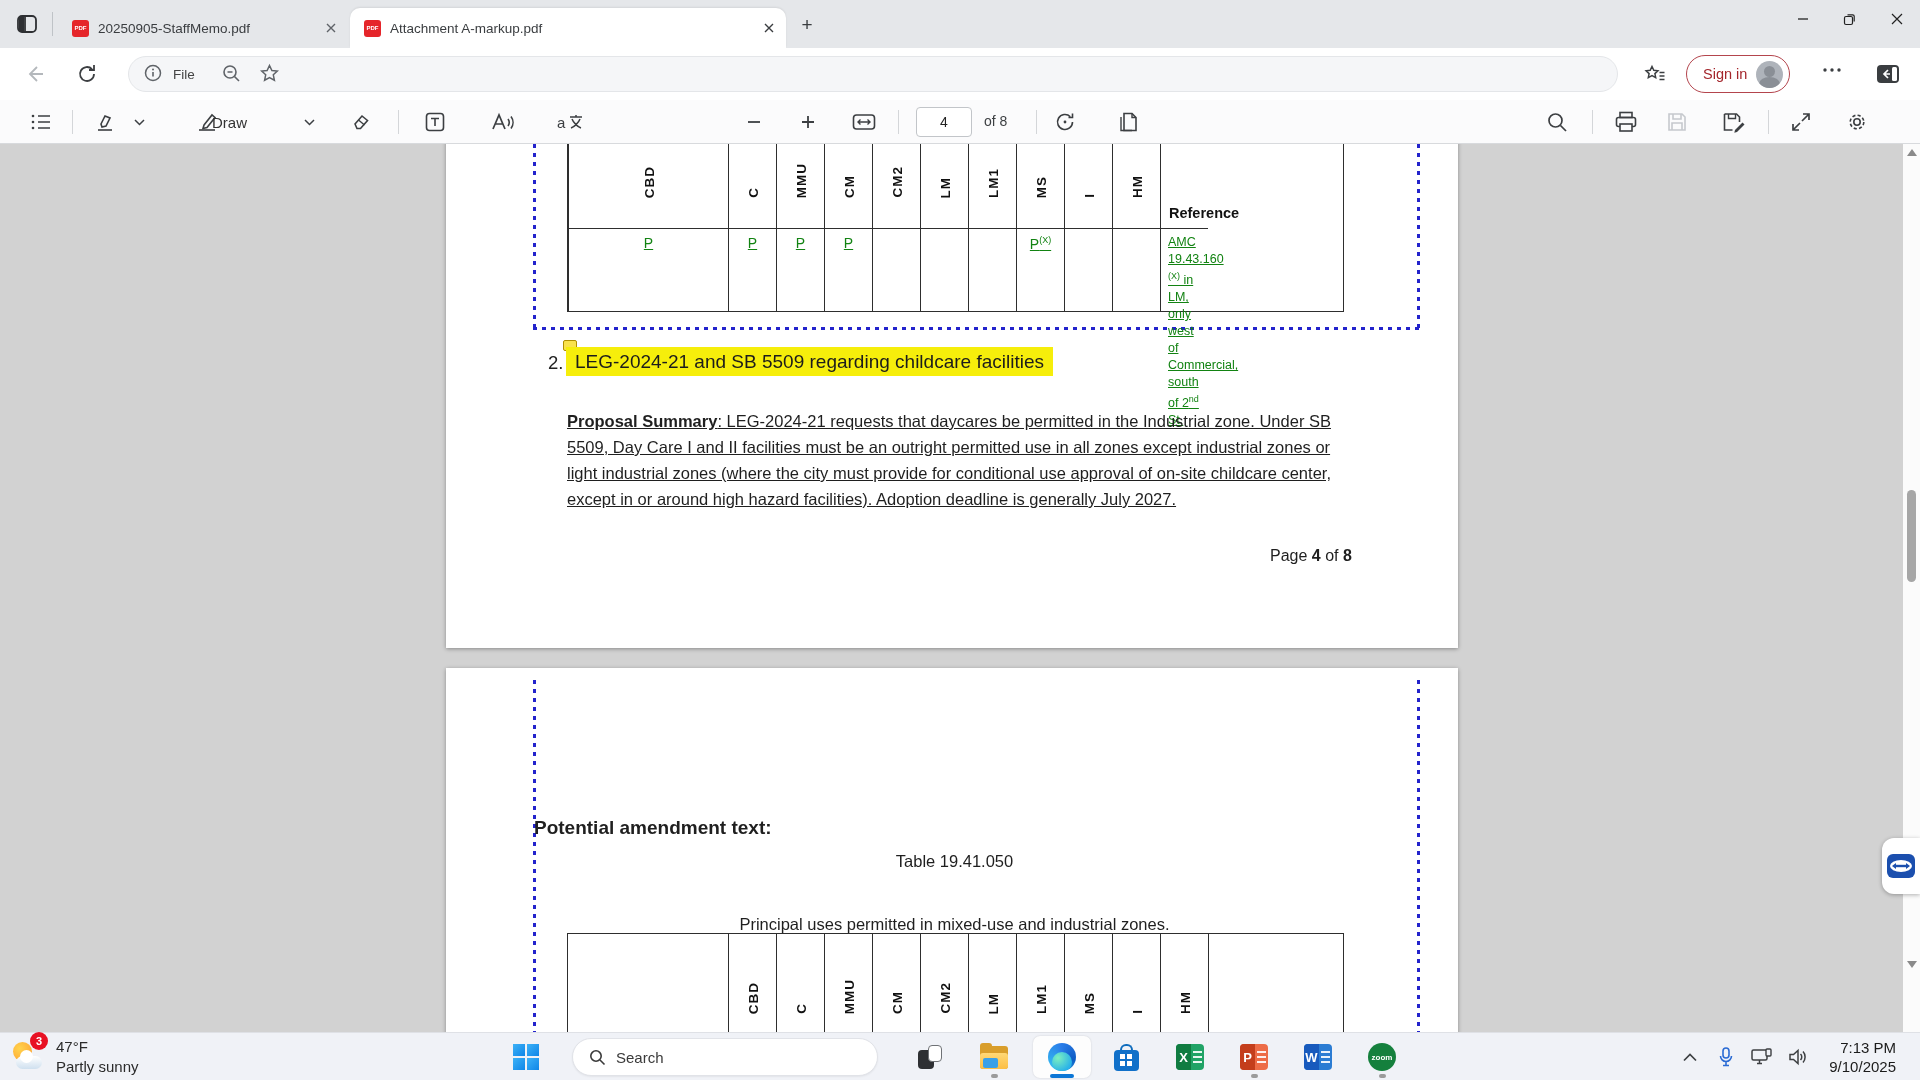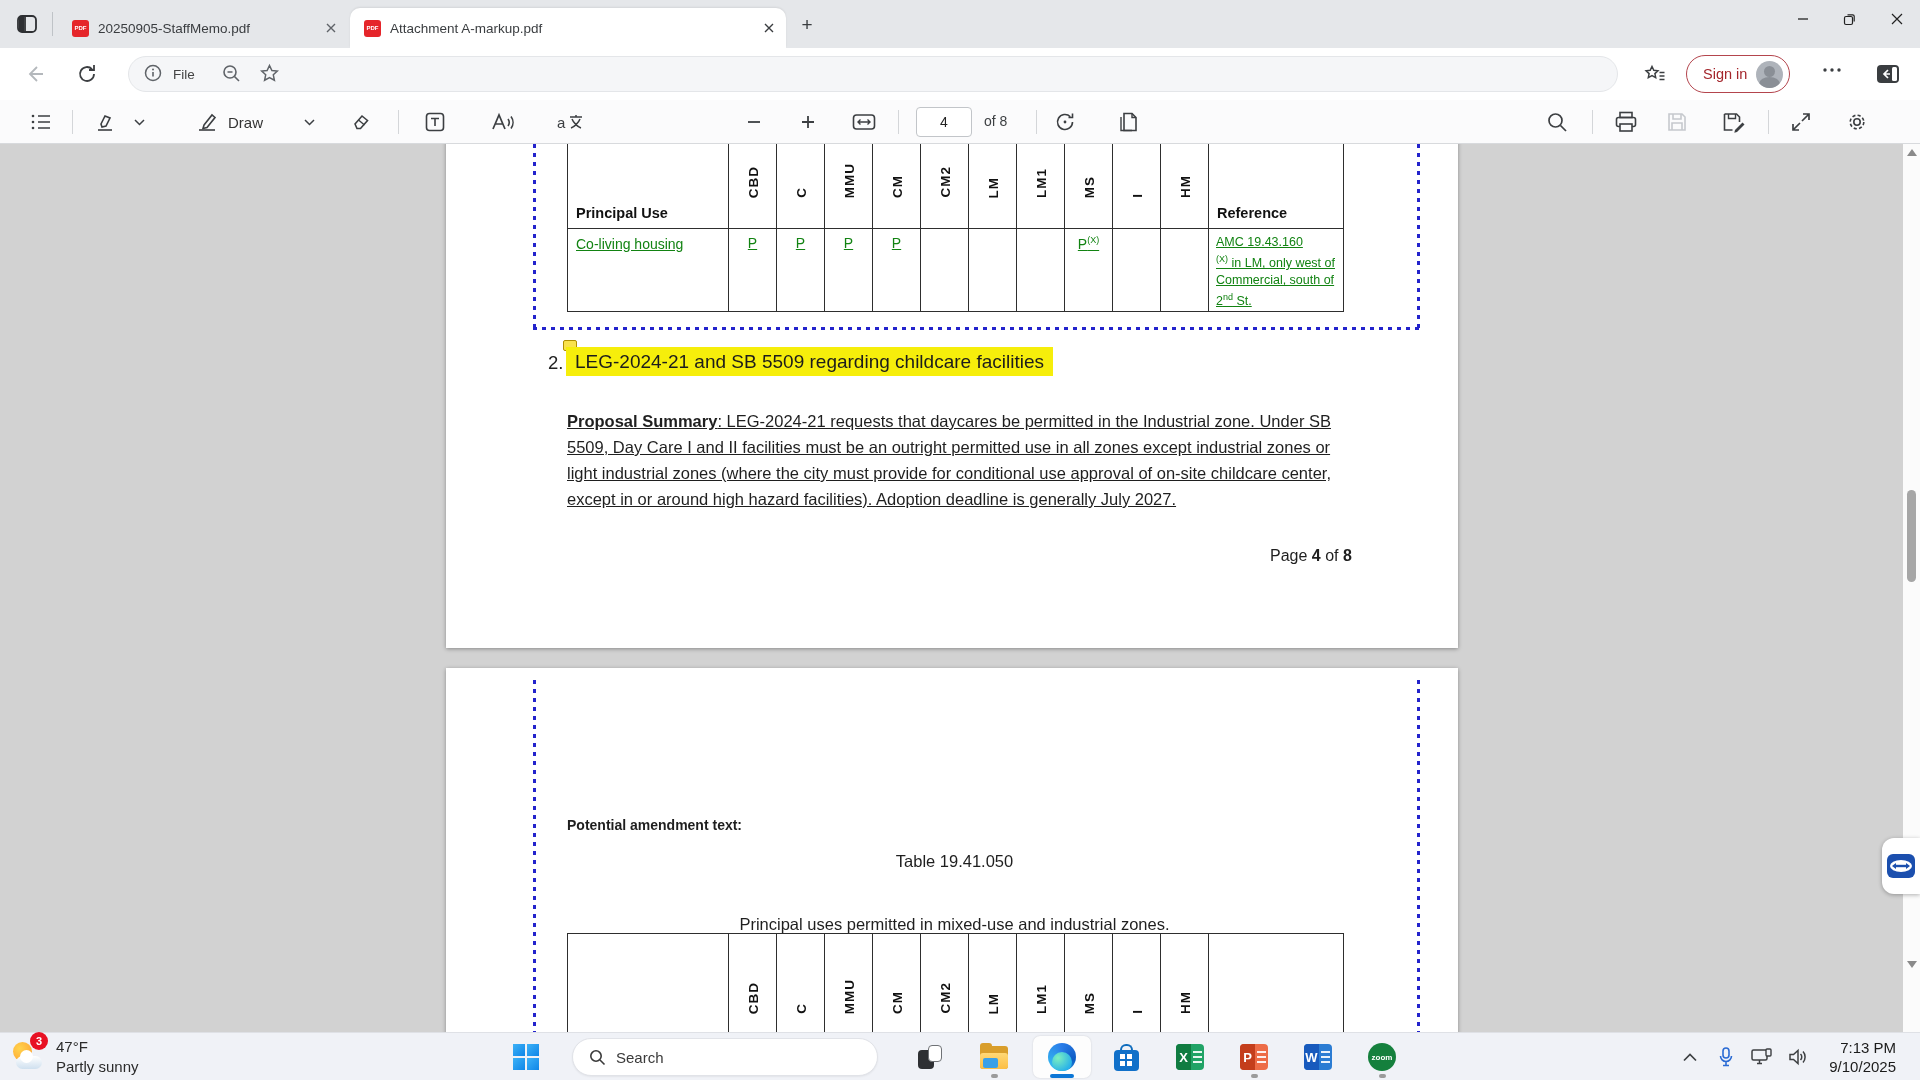--- a/index.html
+++ b/index.html
@@ -67,21 +67,21 @@
 
   
   .cmarker { position:absolute; left:563px; top:196px; width:14px; height:11px; background:#f9e24c; border:1.5px solid #b09000; border-radius:2px; }
   .cmarker::after { content:""; position:absolute; left:2px; top:9px; width:0; height:0; border-left:4px solid transparent; border-right:4px solid transparent; border-top:5px solid #b09000; }
   .secnum { position:absolute; left:548px; top:208px; font-size:18.5px; color:#222; }
   .hl-title { position:absolute; left:566px; top:203px; height:29px; line-height:29px; padding:0 9px; background:var(--c-highlight); font-size:19px; color:#1c1c1c; white-space:nowrap; }
   .para { position:absolute; left:567px; width:795px; font-size:16.5px; line-height:26px; color:#1f1f1f; text-align:left; }
   #summary { top:264px;text-decoration:underline; }
   .pagefooter { position:absolute; left:1270px; top:403px; font-size:16px; color:#1f1f1f; }
   #staff { top:577px; }
-  .amend { position:absolute; left:567px; top:673px; font-size:14px; font-weight:bold; color:#1f1f1f; }
+  .amend { position:absolute; left:534px; top:673px; font-size:19px; font-weight:bold; color:#1f1f1f; }
   .center-line { position:absolute; left:567px; width:775px; text-align:center; font-size:16.5px; color:#1f1f1f; }
   #t2title { top:708px; }
   #t2caption { top:771px; }
 
   
   #sbtrack { position:absolute; left:1903px; top:0; width:17px; height:888px; background:#fbfbfb; }
   .sbarrow { position:absolute; left:1907px; width:0; height:0; border-left:5px solid transparent; border-right:5px solid transparent; }
   #sbup { top:5px; border-bottom:7px solid #8a8a8a; }
   #sbdown { top:817px; border-top:7px solid #8a8a8a; }
   #sbthumb { position:absolute; left:1907px; top:346px; width:9px; height:92px; background:#a6a6a6; border-radius:5px; }
@@ -271,21 +271,21 @@
           <path d="M1 1l4.5 4.5L10 1" fill="none" stroke="#3c3f42" stroke-width="1.5"></path>
         </svg>
     </div>
 
     <div class="tb" style="left:196px">
       <svg width="22" height="22" viewBox="0 0 22 22">
           <path d="M8 14l8-10 3 2.5-8 10-4 1z" fill="none" stroke="#3c3f42" stroke-width="1.6"></path>
           <path d="M3 19h16" stroke="#3c3f42" stroke-width="1.6"></path>
         </svg>
     </div>
-    <div class="tb drawlabel" style="left:228px">Draw</div>
+    <div class="tb drawlabel" style="left:212px">Draw</div>
     <div class="tb" style="left:304px">
       <svg width="11" height="7" viewBox="0 0 11 7">
           <path d="M1 1l4.5 4.5L10 1" fill="none" stroke="#3c3f42" stroke-width="1.5"></path>
         </svg>
     </div>
 
     <div class="tb" style="left:350px">
       <svg width="22" height="22" viewBox="0 0 22 22">
           <path d="M5 13l7-8 5.5 4.5-7 8H7z" fill="none" stroke="#3c3f42" stroke-width="1.6"></path>
           <path d="M8.5 9l6 5" stroke="#3c3f42" stroke-width="1.4"></path>
@@ -391,21 +391,20 @@
 
   <div id="content">
     <div class="page" id="page1"></div>
     <div class="page" id="page2"></div>
 
     <div class="dotv" style="left:533px;top:0;height:184px"></div>
     <div class="dotv" style="left:1417px;top:0;height:184px"></div>
     <div class="doth" style="left:533px;top:183px;width:887px"></div>
 
     <div class="ztable" id="table1">
-      <div class="cell first hrow hlabel">Principal Use</div>
       <div class="cell hrow">
           <span class="rot">CBD</span>
         </div>
       <div class="cell hrow">
           <span class="rot">C</span>
         </div>
       <div class="cell hrow">
           <span class="rot">MMU</span>
         </div>
       <div class="cell hrow">

